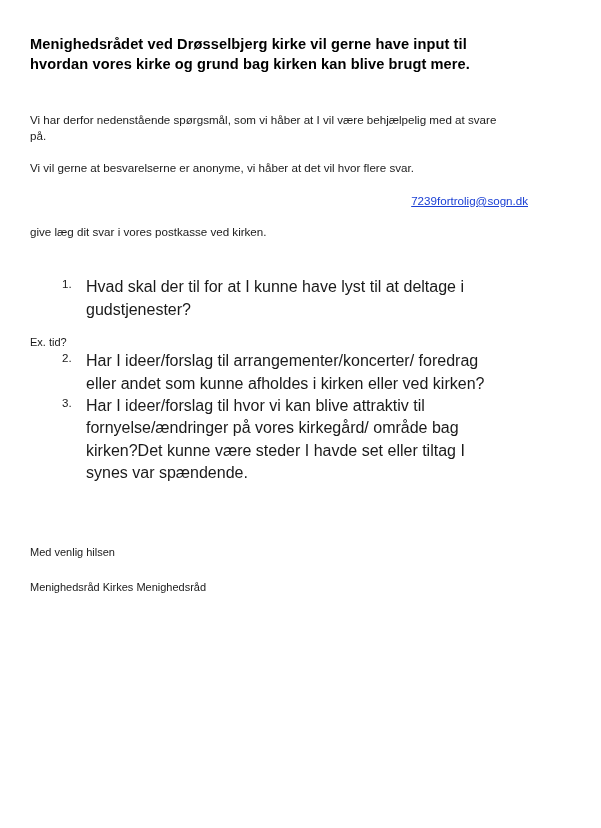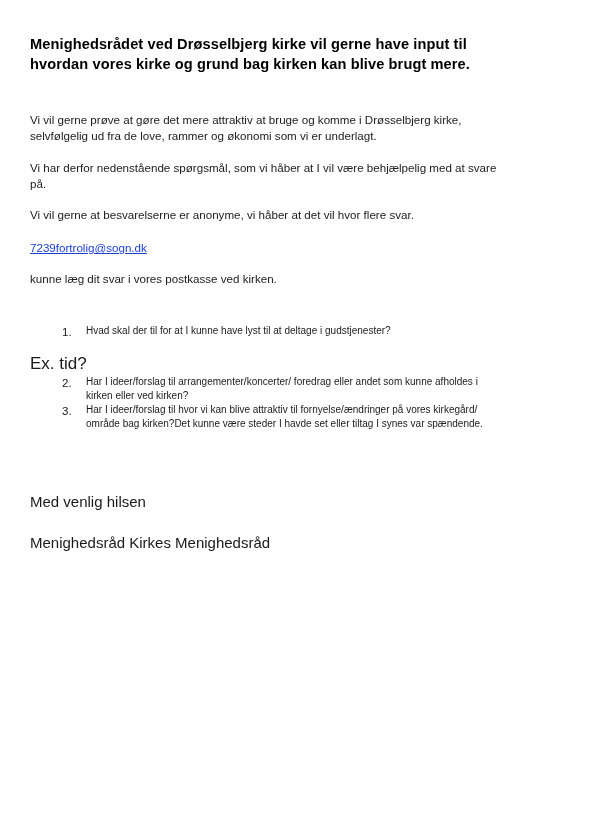--- a/index.html
+++ b/index.html
@@ -41,20 +41,21 @@
     color: #1a1a1a;
     padding-right: 20px;
   }
   a.mail-link {
     font-size: 11.6px;
     color: #1a3fd4;
     text-decoration: underline;
   }
   .mail-line {
     margin: 0 0 15px 0;
+    text-align: right;
   }
   .postkasse {
     margin-top: 17px;
   }
   ol.questions {
     margin: 36px 0 0 0;
     padding-left: 56px;
     list-style: none;
     counter-reset: qnum;
   }
@@ -65,65 +66,64 @@
   }
   ol.questions > li .qnum {
     position: absolute;
     left: -24px;
     top: 0;
     font-size: 11.6px;
     line-height: 1.40;
     color: #1a1a1a;
   }
   ol.questions > li .qtext {
-    font-size: 10px;
+    font-size: 16px;
     line-height: 1.40;
     color: #1a1a1a;
     display: block;
     padding-right: 42px;
   }
   .q-follow {
     margin-left: -56px;
     padding-right: 20px;
   }
   .q-follow p {
-    font-size: 17px;
+    font-size: 11px;
     line-height: 1.40;
     margin: 14px 0 0 0;
     color: #1a1a1a;
   }
   .q-gap-1 { margin-bottom: 36px; }
   .q-gap-2 { margin-bottom: 36px; }
   .closing {
     margin-top: 60px;
   }
   .closing p {
-    font-size: 15px;
+    font-size: 11px;
     line-height: 1.40;
     margin: 0 0 20px 0;
     color: #1a1a1a;
   }
 </style>
 </head>
 <body>
 
 <div class="page">
 
   <h1 class="doc-title">Menighedsrådet ved Drøsselbjerg kirke vil gerne have input til hvordan vores kirke og grund bag kirken kan blive brugt mere.</h1>
 
   <div class="body-block">
-    <p class="para">Vi vil gerne prøve at gøre det mere attraktiv at bruge og komme i Drøsselbjerg kirke, selvfølgelig ud fra de love, rammer og økonomi som vi er underlagt.</p>
     <p class="para">Vi har derfor nedenstående spørgsmål, som vi håber at I vil være behjælpelig med at svare på.</p>
     <p class="para">Vi vil gerne at besvarelserne er anonyme, vi håber at det vil hvor flere svar.</p>
 
     <div class="mail-line">
       <a class="mail-link" href="#">7239fortrolig@sogn.dk</a>
     </div>
 
-    <p class="para postkasse"> kunne læg dit svar i vores postkasse ved kirken.</p>
+    <p class="para postkasse"> give læg dit svar i vores postkasse ved kirken.</p>
   </div>
 
   <ol class="questions">
     <li class="q-gap-1">
       <span class="qnum">1.</span>
       <span class="qtext">Hvad skal der til for at I kunne have lyst til at deltage i gudstjenester?</span>
       <div class="q-follow">
         <p>Ex. tid?</p>
       </div>
     </li>

